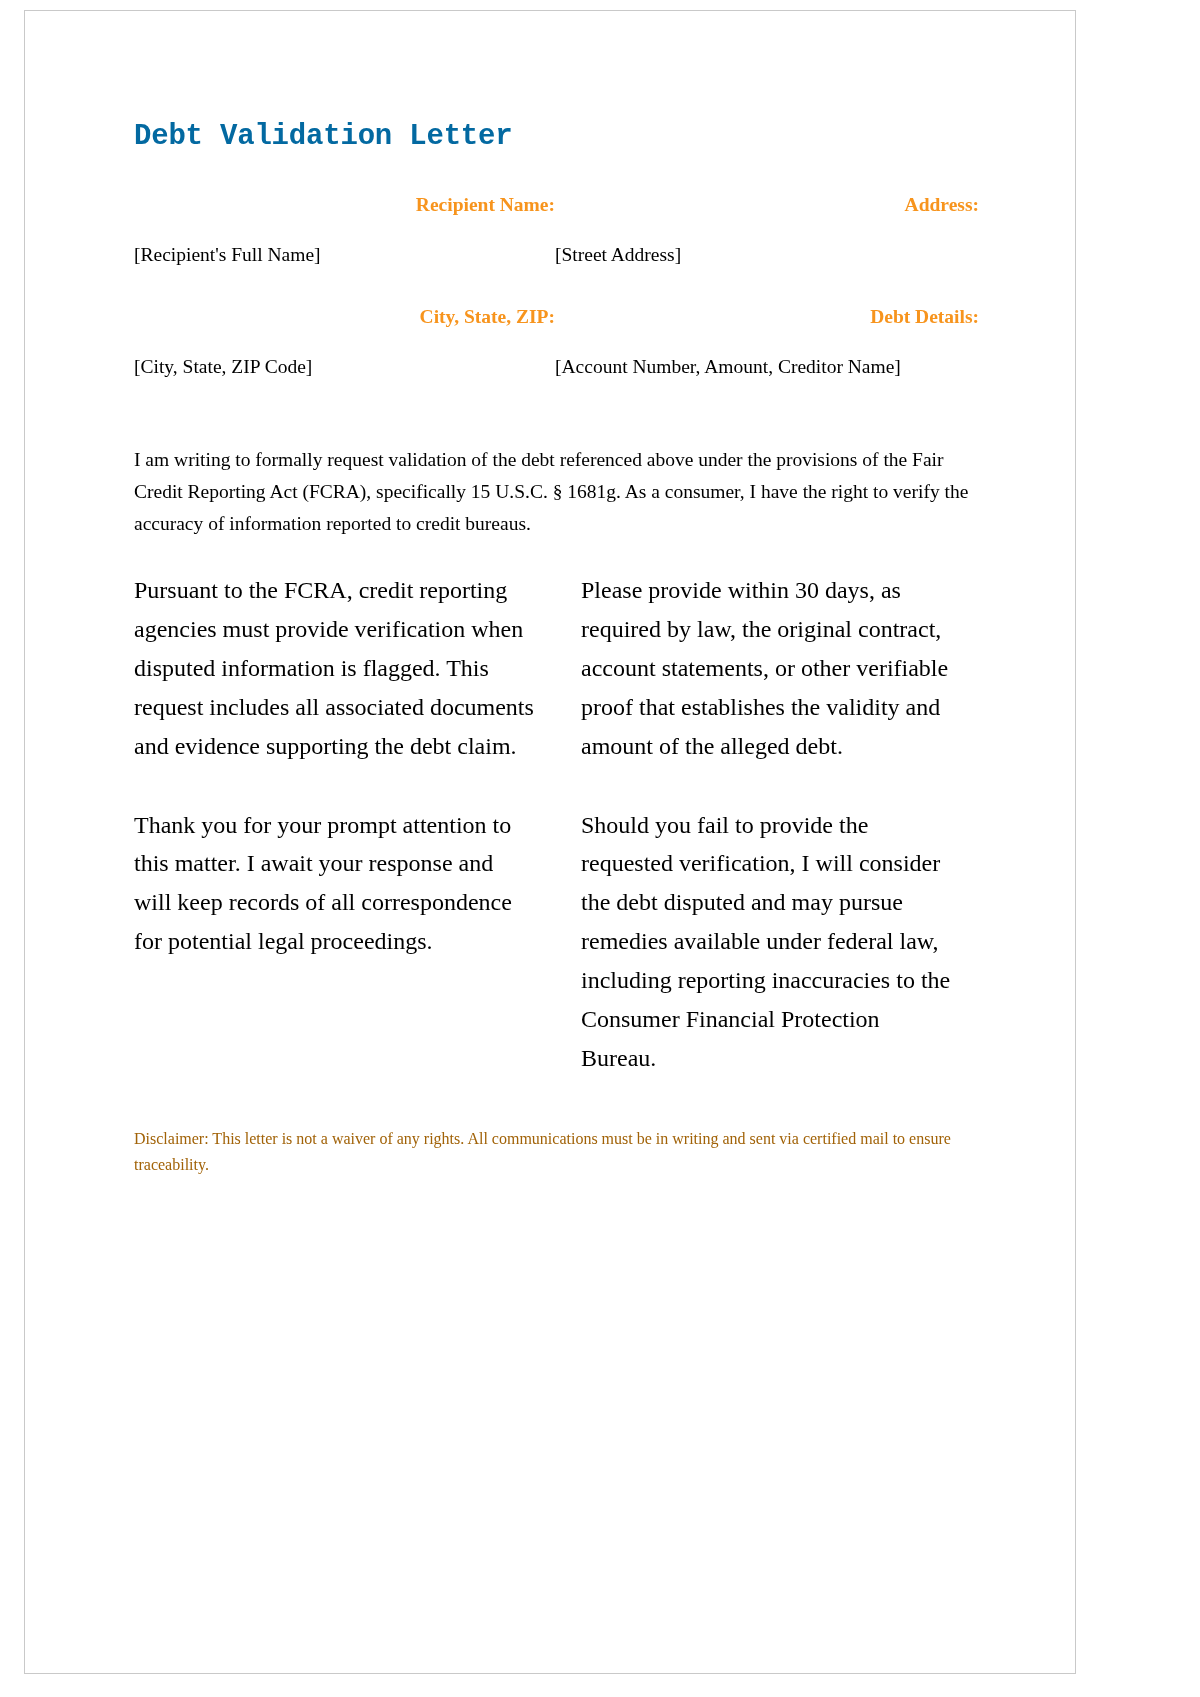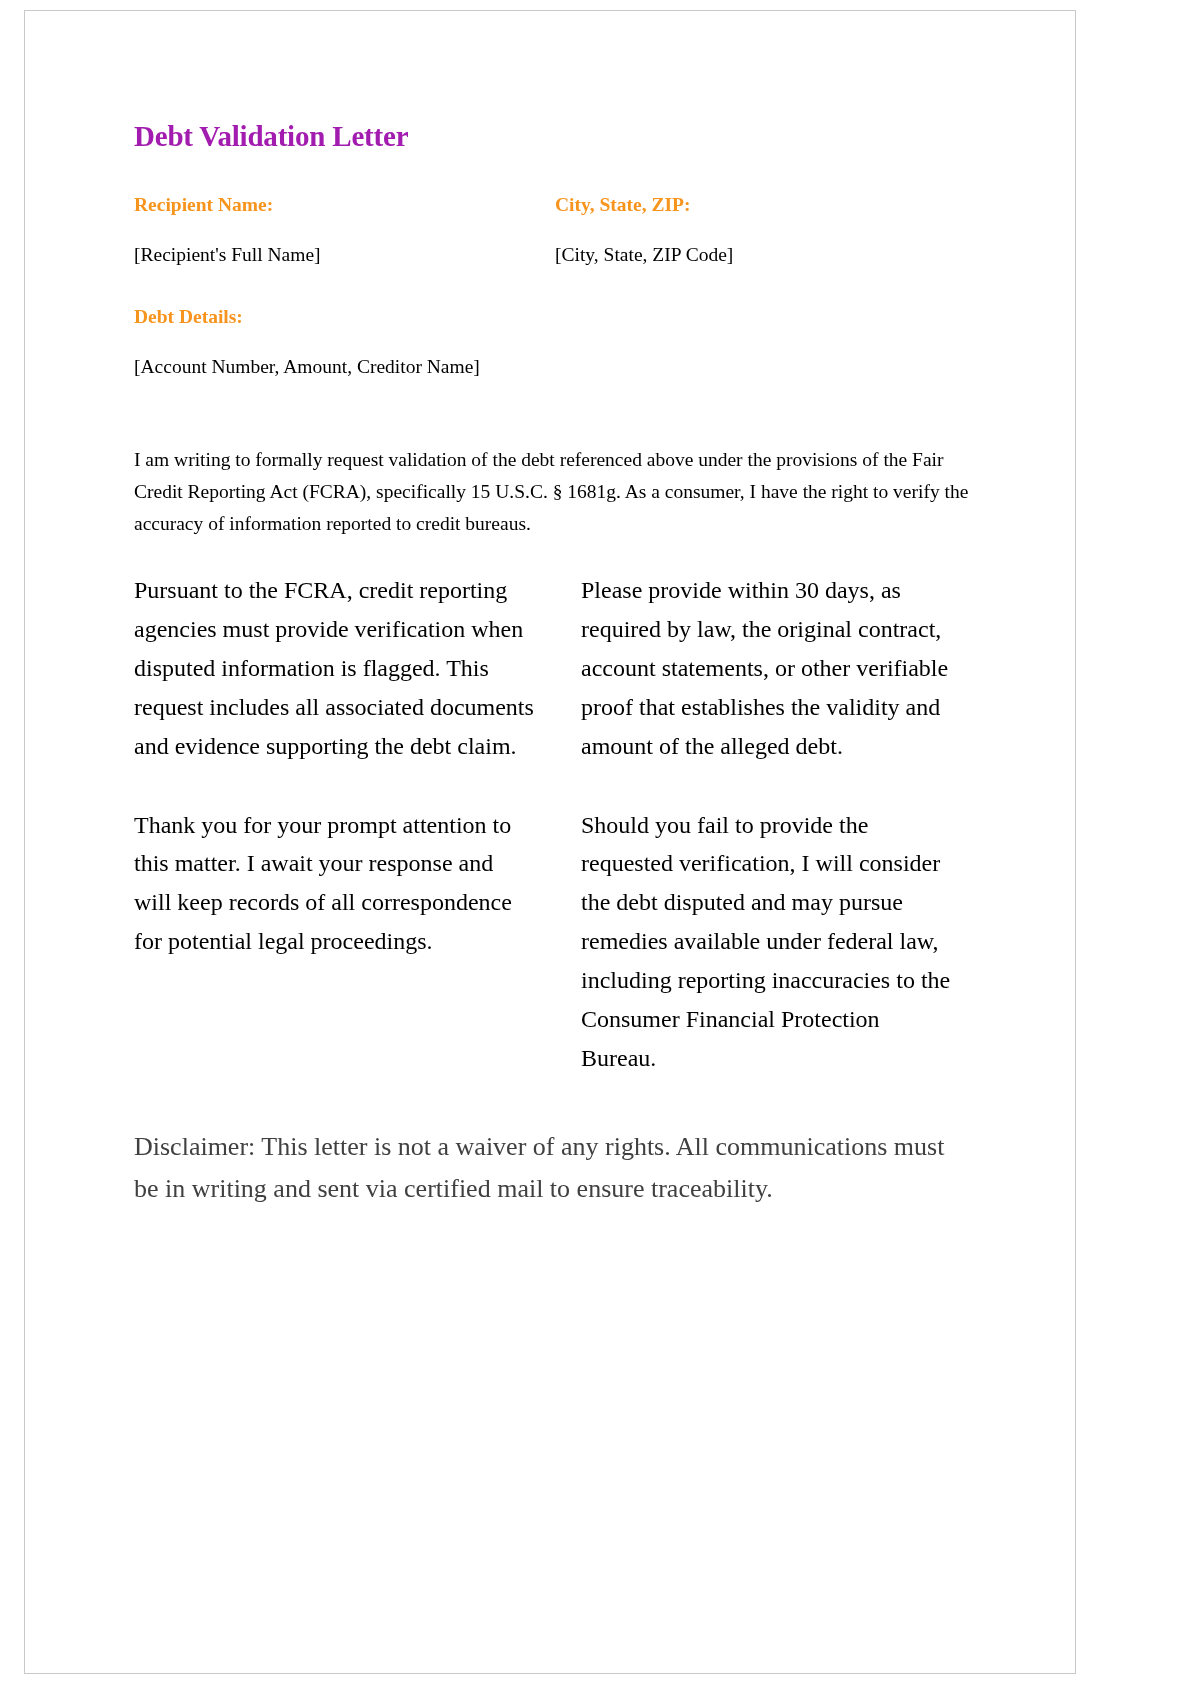--- a/index.html
+++ b/index.html
@@ -28,41 +28,43 @@
   .content {
     position: absolute;
     left: 109px;
     top: 110px;
     width: 845px;
   }
 
   .doc-title {
     font-size: 29px;
     font-weight: bold;
-    color: #a21caf;
+    color: #0369a1;
     letter-spacing: -0.2px;
     margin: 0 0 40px 0;
     line-height: 1.1;
+    font-family: Liberation Mono, monospace;
   }
 
   .field-grid {
     display: grid;
     grid-template-columns: 421px 1fr;
     row-gap: 0;
     column-gap: 0;
   }
   .field-block {
     margin-bottom: 38px;
   }
   .field-label {
     font-size: 19.5px;
     font-weight: bold;
     color: #F7941D;
     margin: 0 0 27px 0;
     line-height: 1.2;
+    text-align: right;
   }
   .field-value {
     font-size: 19.5px;
     color: #000000;
     margin: 0;
     line-height: 1.2;
   }
 
   .intro-para {
     font-size: 19.5px;
@@ -95,22 +97,22 @@
     line-height: 1.62;
     margin: 43px 0 0 0;
     width: 845px;
   }
 
   .two-col.lower {
     margin-top: 40px;
   }
 
   .disclaimer-para {
-    font-size: 26px;
-    color: #404040;
+    font-size: 16px;
+    color: #a16207;
     line-height: 1.62;
     margin: 48px 0 7px 0;
     width: 838px;
   }
 
   .signature-line {
     font-size: 18px;
     color: #F7941D;
     line-height: 1.5;
     margin: 30px 0 0 0;
@@ -124,20 +126,24 @@
 
     <h1 class="doc-title">Debt Validation Letter</h1>
 
     <div class="field-grid">
 
       <div class="field-block">
         <div class="field-label">Recipient Name:</div>
         <div class="field-value">[Recipient's Full Name]</div>
       </div>
 
+      <div class="field-block">
+        <div class="field-label">Address:</div>
+        <div class="field-value">[Street Address]</div>
+      </div>
 
       <div class="field-block">
         <div class="field-label">City, State, ZIP:</div>
         <div class="field-value">[City, State, ZIP Code]</div>
       </div>
 
       <div class="field-block">
         <div class="field-label">Debt Details:</div>
         <div class="field-value">[Account Number, Amount, Creditor Name]</div>
       </div>

